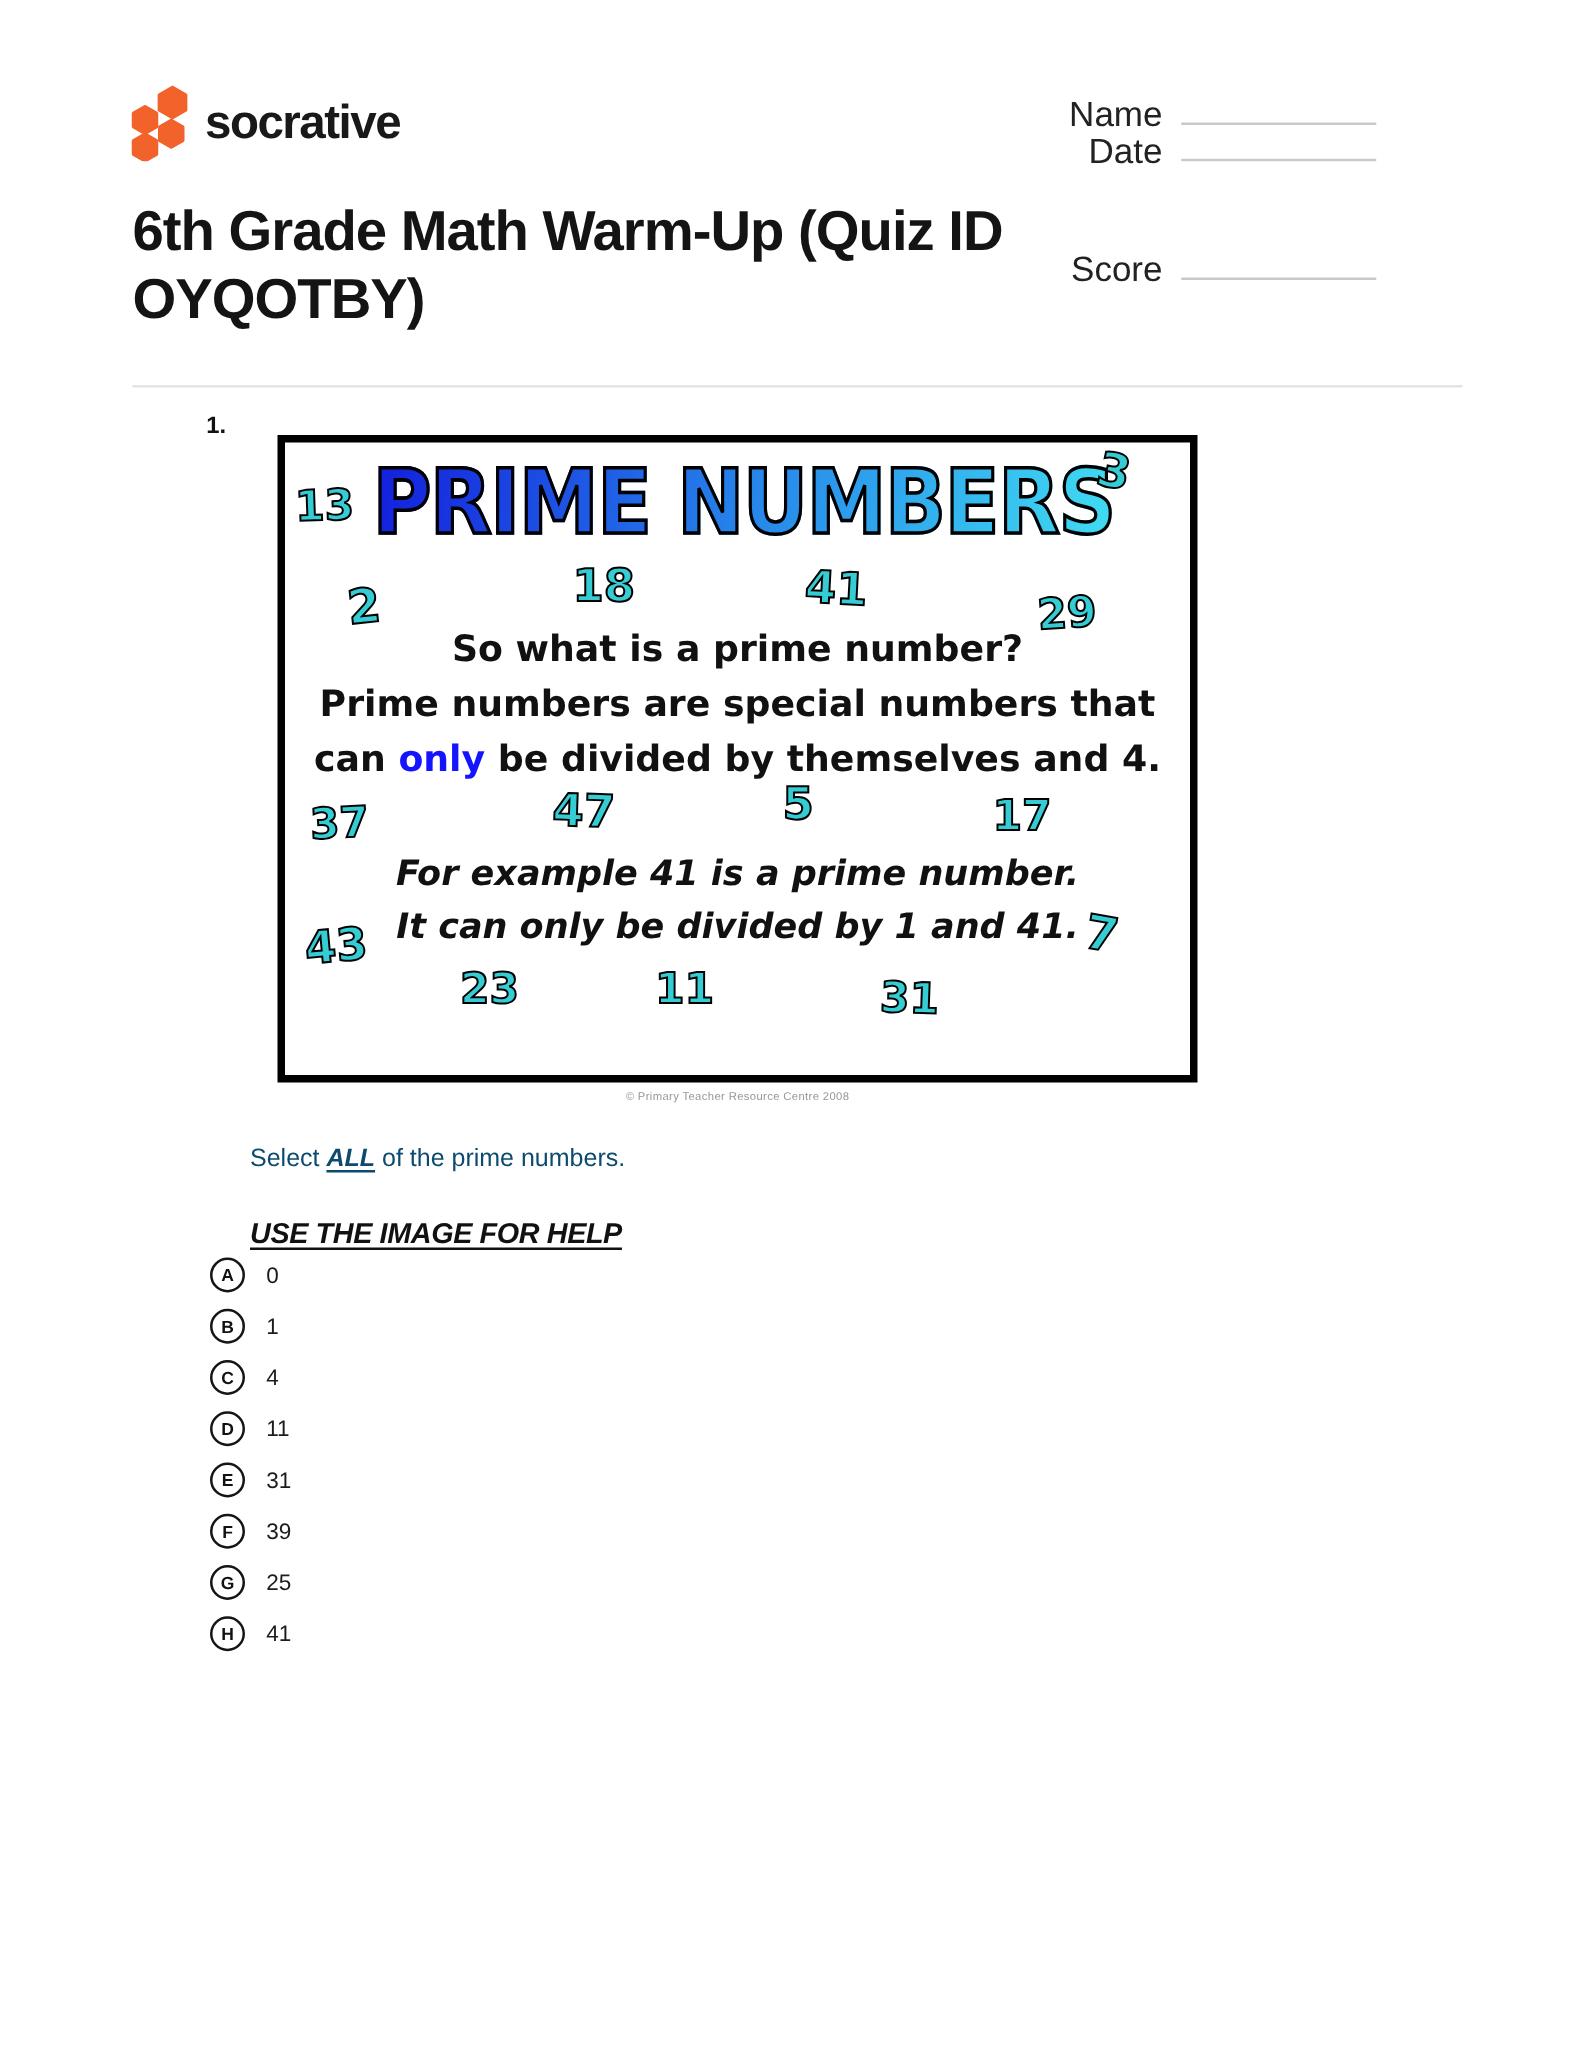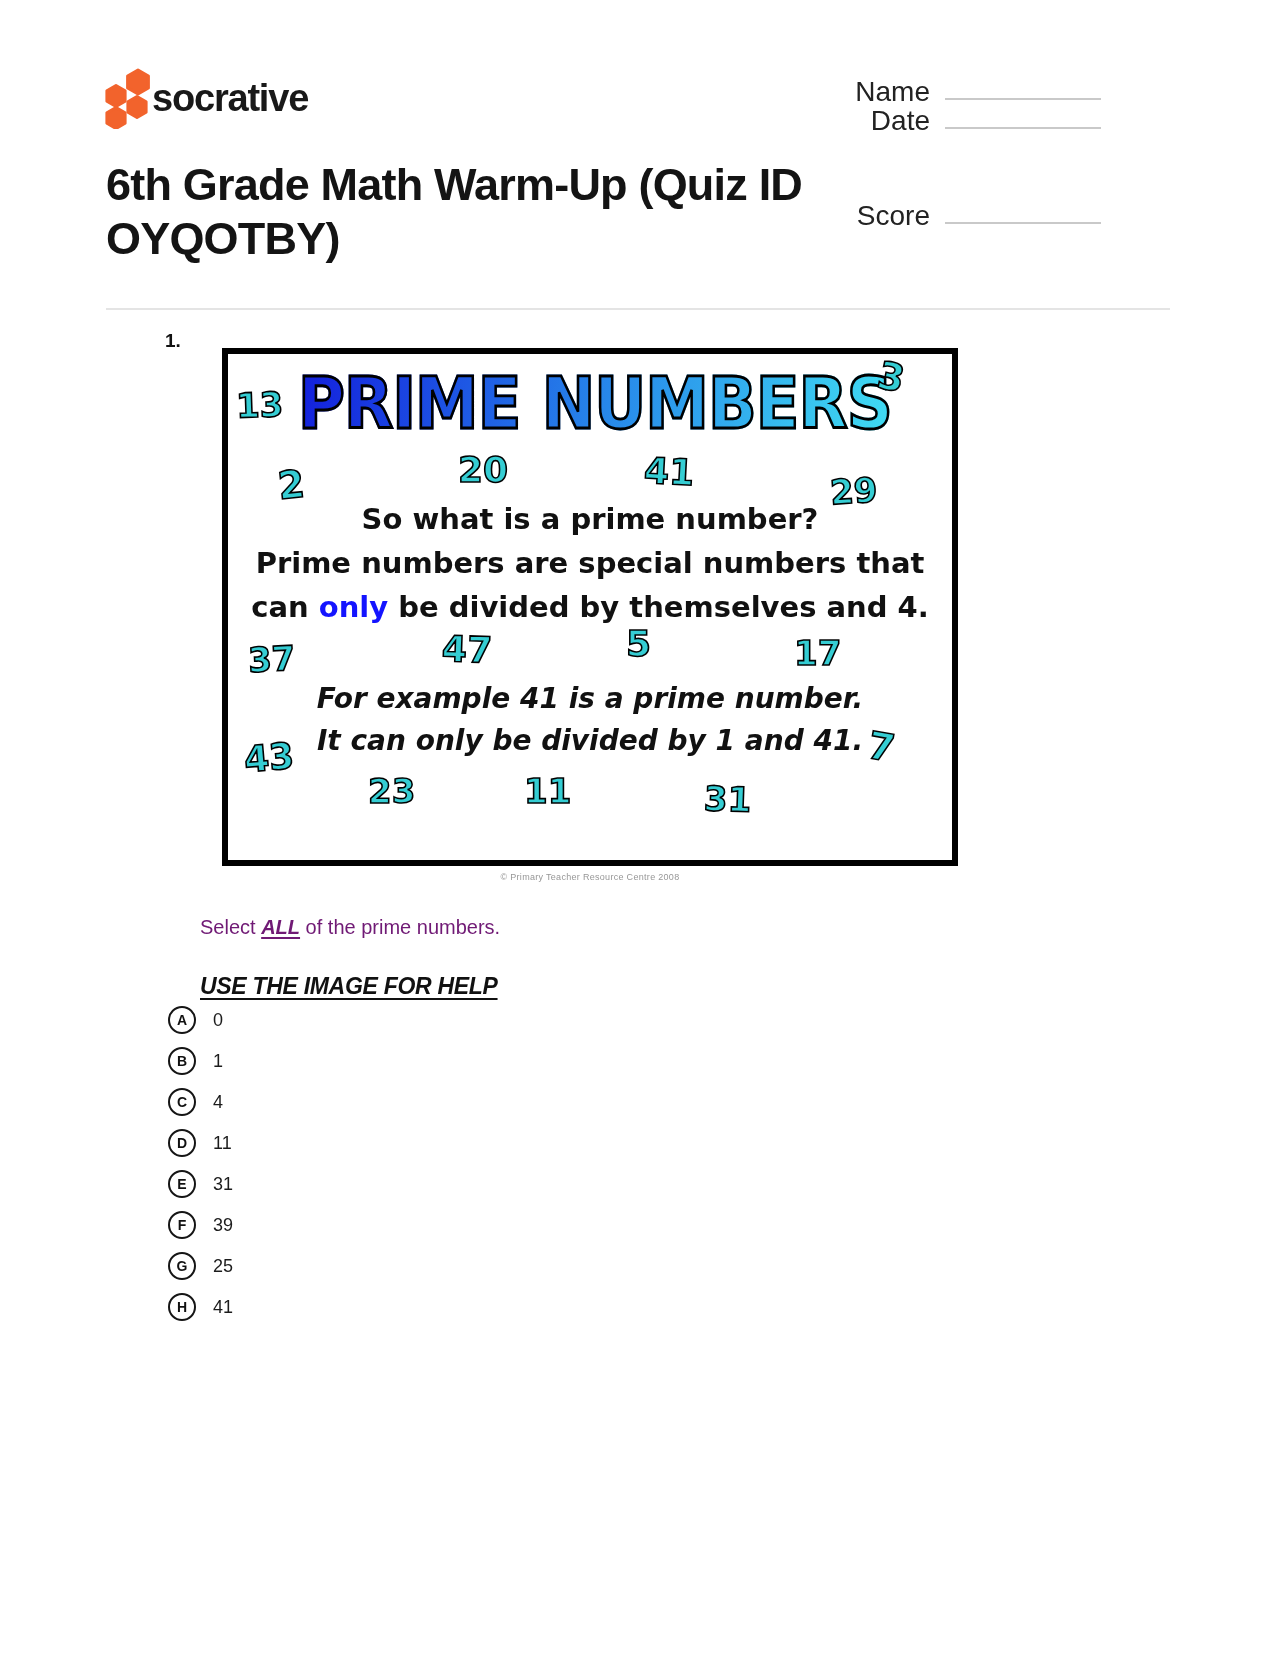--- a/index.html
+++ b/index.html
@@ -4,21 +4,21 @@
 <style>
   * { margin:0; padding:0; box-sizing:border-box; }
   html,body { background:#fff; }
   body {
     width:1275px; height:1653px; position:relative;
     font-family:"Liberation Sans", sans-serif; color:#1c1c1c;
     overflow:hidden;
   }
 
   
-  .logo { position:absolute; left:104px; top:68px; display:flex; align-items:center; }
+  .logo { position:absolute; left:104px; top:68px; display:flex; align-items:center; gap:12px; }
   .logo svg { display:block; }
   .logo-text { font-size:38px; font-weight:700; color:#191919; letter-spacing:-1.2px; }
 
   .hdr-label { position:absolute; left:830px; width:100px; text-align:right; font-size:28px; color:#222; }
   .hdr-line  { position:absolute; left:945px; width:156px; height:0; border-bottom:2px solid #c9c9c9; }
   .lbl-name  { top:76px; }  .line-name  { top:98px; }
   .lbl-date  { top:105px; } .line-date  { top:127px; }
   .lbl-score { top:200px; } .line-score { top:222px; }
 
   
@@ -76,21 +76,21 @@
   .pl4 { top:328px; font-style:italic; font-size:28px; }
   .pl5 { top:370px; font-style:italic; font-size:28px; }
   .only-word { color:#1414ff;text-align:right; }
 
   .poster-caption {
     position:absolute; left:222px; top:872px; width:736px; text-align:center;
     font-size:9px; color:#979797; letter-spacing:0.3px;
   }
 
   
-  .q-prompt { position:absolute; left:200px; top:916px; font-size:20px; color:#701a75; }
+  .q-prompt { position:absolute; left:200px; top:916px; font-size:20px; color:#0c4a6e; }
   .emph {
     font-weight:700; font-style:italic;
     text-decoration:underline; text-decoration-thickness:2px; text-underline-offset:3px;
   }
   .q-instruction {
     position:absolute; left:200px; top:973px;
     font-size:23px; font-weight:700; font-style:italic; color:#111; letter-spacing:-0.3px;
     text-decoration:underline; text-decoration-thickness:2px; text-underline-offset:4px;
   }
 
@@ -134,21 +134,21 @@
   <div class="divider"></div>
 
   <div class="q-number">1.</div>
 
   <div class="poster">
     <div class="poster-heading">PRIME NUMBERS</div>
 
     <span class="sn sn13">13</span>
     <span class="sn sn3">3</span>
     <span class="sn sn2">2</span>
-    <span class="sn sn19">20</span>
+    <span class="sn sn19">18</span>
     <span class="sn sn41">41</span>
     <span class="sn sn29">29</span>
     <span class="sn sn37">37</span>
     <span class="sn sn47">47</span>
     <span class="sn sn5">5</span>
     <span class="sn sn17">17</span>
     <span class="sn sn43">43</span>
     <span class="sn sn7">7</span>
     <span class="sn sn23">23</span>
     <span class="sn sn11">11</span>

